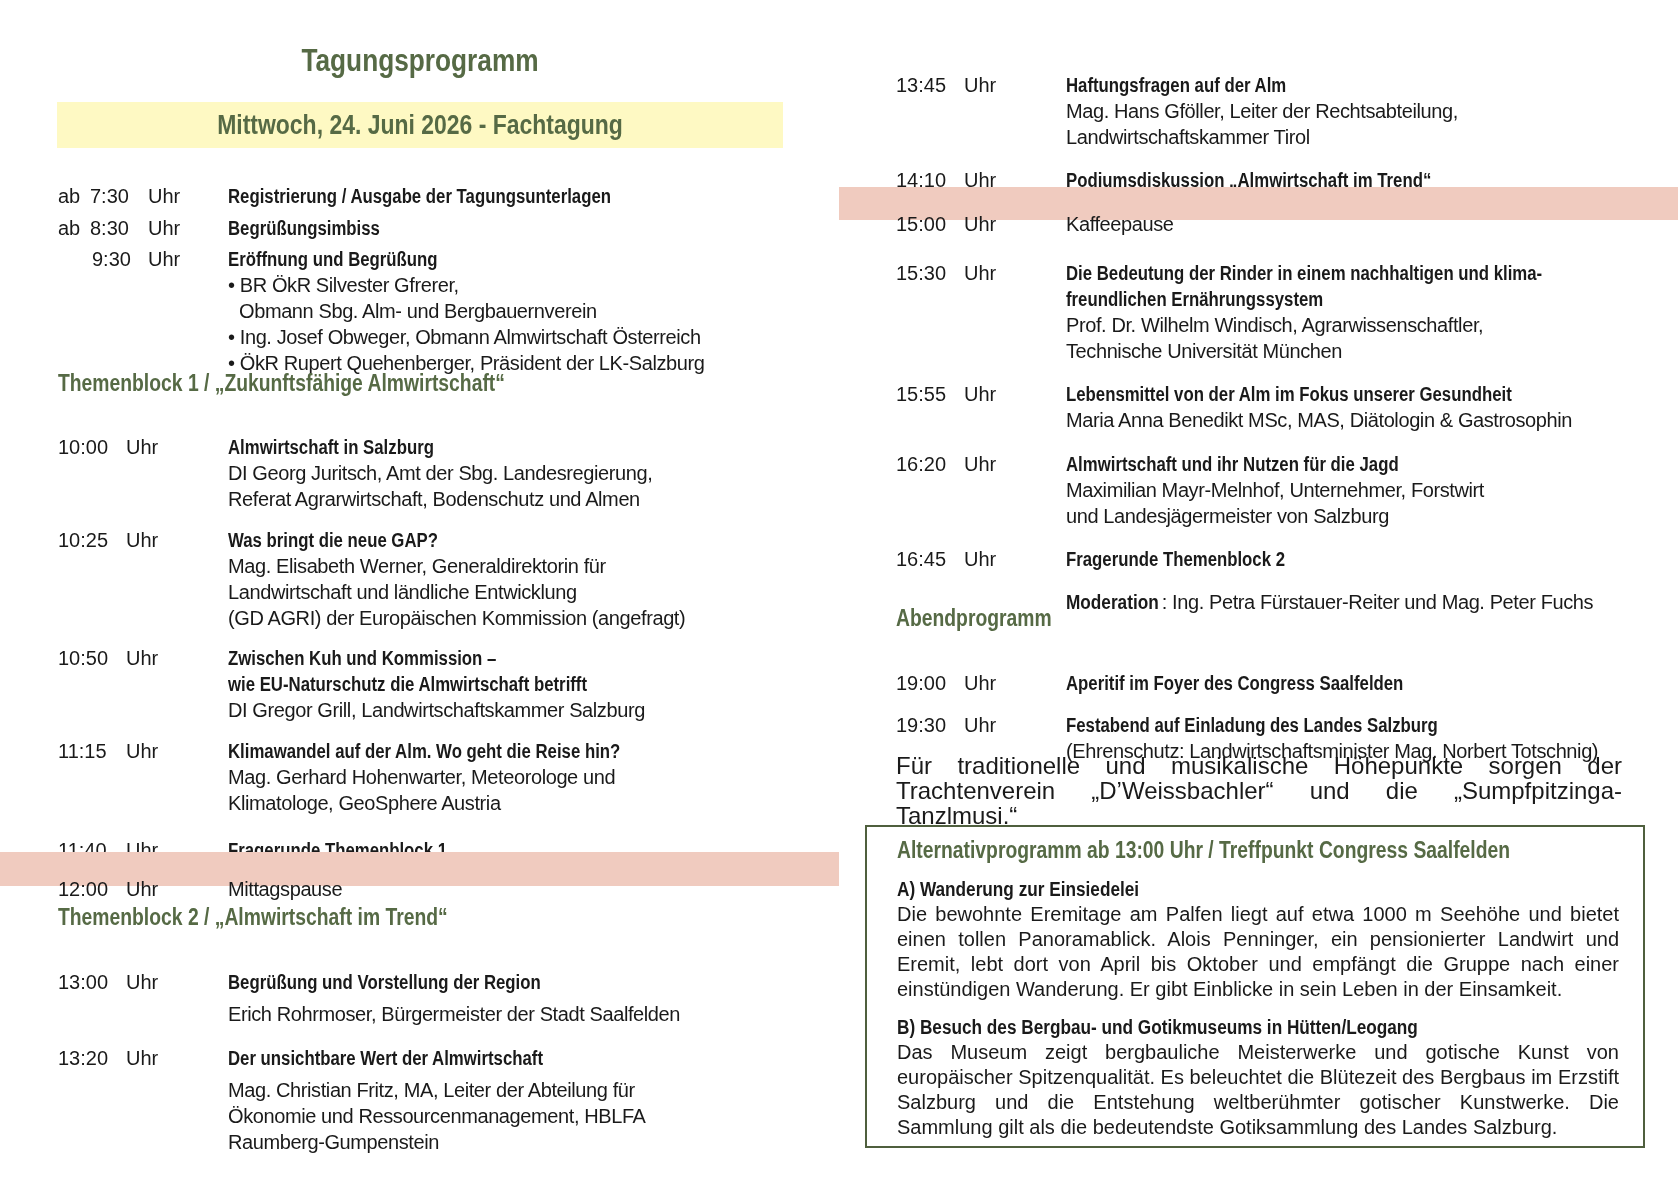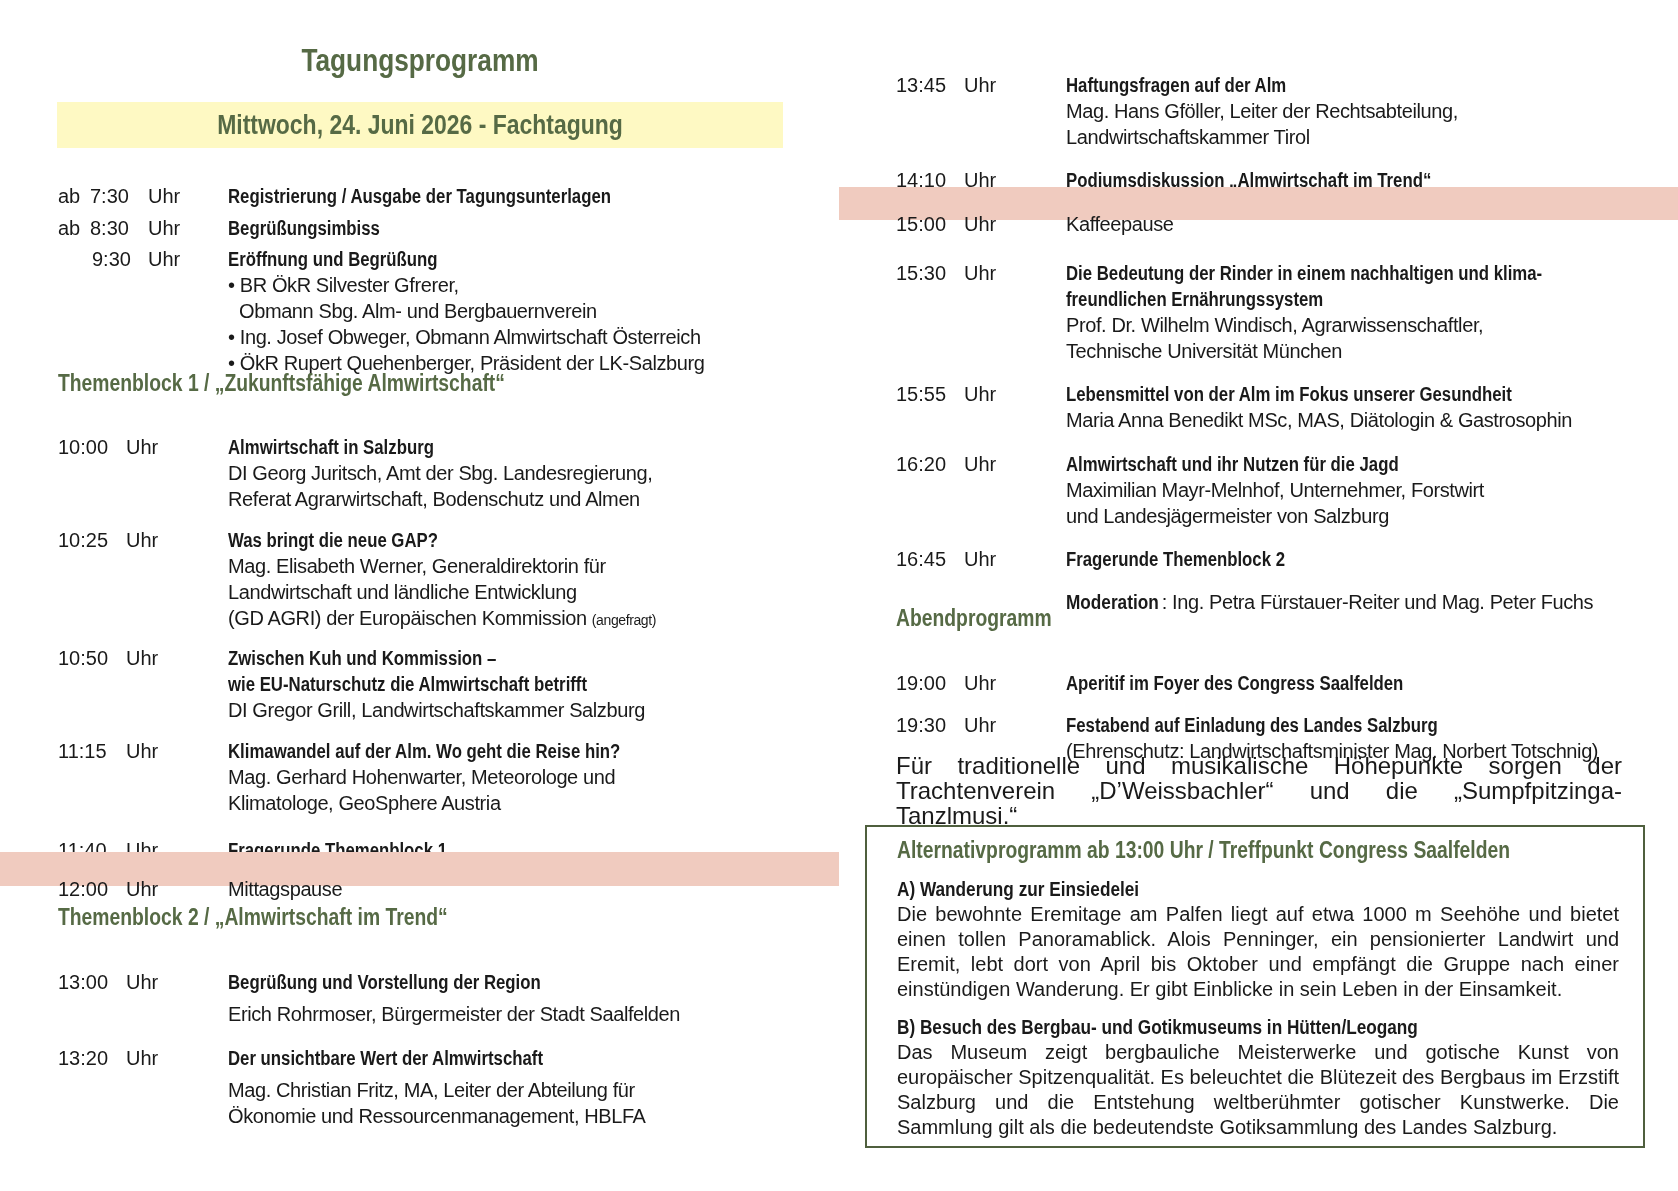--- a/index.html
+++ b/index.html
@@ -11,21 +11,21 @@
   .dayband { left:57px; top:102px; width:726px; height:46px; background:#fef9c3; }
   .dayband span { display:block; text-align:center; line-height:46px; font-weight:bold; font-size:28px; color:#566a45;
                   transform:scaleX(0.82); }
   .pink { background:#f0cbbf; }
   .row { position:absolute; font-size:20px; line-height:26px;margin-top:20px; }
   .time { position:absolute; white-space:pre; }
   .uhr { position:absolute; }
   .content { position:absolute; }
   .t { font-weight:bold; display:block; font-size:19.5px; transform:scaleX(0.86); transform-origin:0 0; white-space:nowrap; }
   .l { display:block; white-space:nowrap; font-size:20px; letter-spacing:-0.4px; }
-  .small { font-size:14px; }
+  .small { font-size:20px; }
   .section { position:absolute; font-weight:bold; font-size:23px; color:#566a45; transform:scaleX(0.84); transform-origin:0 0; white-space:nowrap; }
   .box { position:absolute; left:865px; top:825px; width:780px; height:323px; border:2px solid #4f5f3e; box-sizing:border-box; }
   .box .bt { position:absolute; left:30px; top:10px; font-weight:bold; font-size:23px; color:#566a45; transform:scaleX(0.84); transform-origin:0 0; white-space:nowrap; }
   .box .sub { position:absolute; left:30px; width:722px; font-size:20px; line-height:25px; text-align:justify; }
   .box .sub .st { font-weight:bold; display:block; font-size:20px; transform:scaleX(0.86); transform-origin:0 0; white-space:nowrap; }
   .para { position:absolute; left:896px; top:753px; width:726px; font-size:24px; line-height:25px; text-align:justify; text-align-last:left; }
 </style>
 </head>
 <body>
 
@@ -129,20 +129,21 @@
     <span class="l" style="margin-top:6px">Erich Rohrmoser, Bürgermeister der Stadt Saalfelden</span>
   </span>
 </div>
 <div class="row" style="left:58px;top:1025px;">
   <span class="time" style="left:0">13:20</span>
   <span class="uhr" style="left:68px">Uhr</span>
   <span class="content" style="left:170px">
     <span class="t">Der unsichtbare Wert der Almwirtschaft</span>
     <span class="l" style="margin-top:6px">Mag. Christian Fritz, MA,  Leiter der Abteilung für</span>
     <span class="l">Ökonomie und Ressourcenmanagement, HBLFA</span>
+    <span class="l">Raumberg-Gumpenstein</span>
   </span>
 </div>
 
 <div class="row" style="left:896px;top:52px;">
   <span class="time" style="left:0">13:45</span>
   <span class="uhr" style="left:68px">Uhr</span>
   <span class="content" style="left:170px">
     <span class="t">Haftungsfragen auf der Alm</span>
     <span class="l">Mag. Hans Gföller, Leiter der Rechtsabteilung,</span>
     <span class="l">Landwirtschaftskammer Tirol</span>

